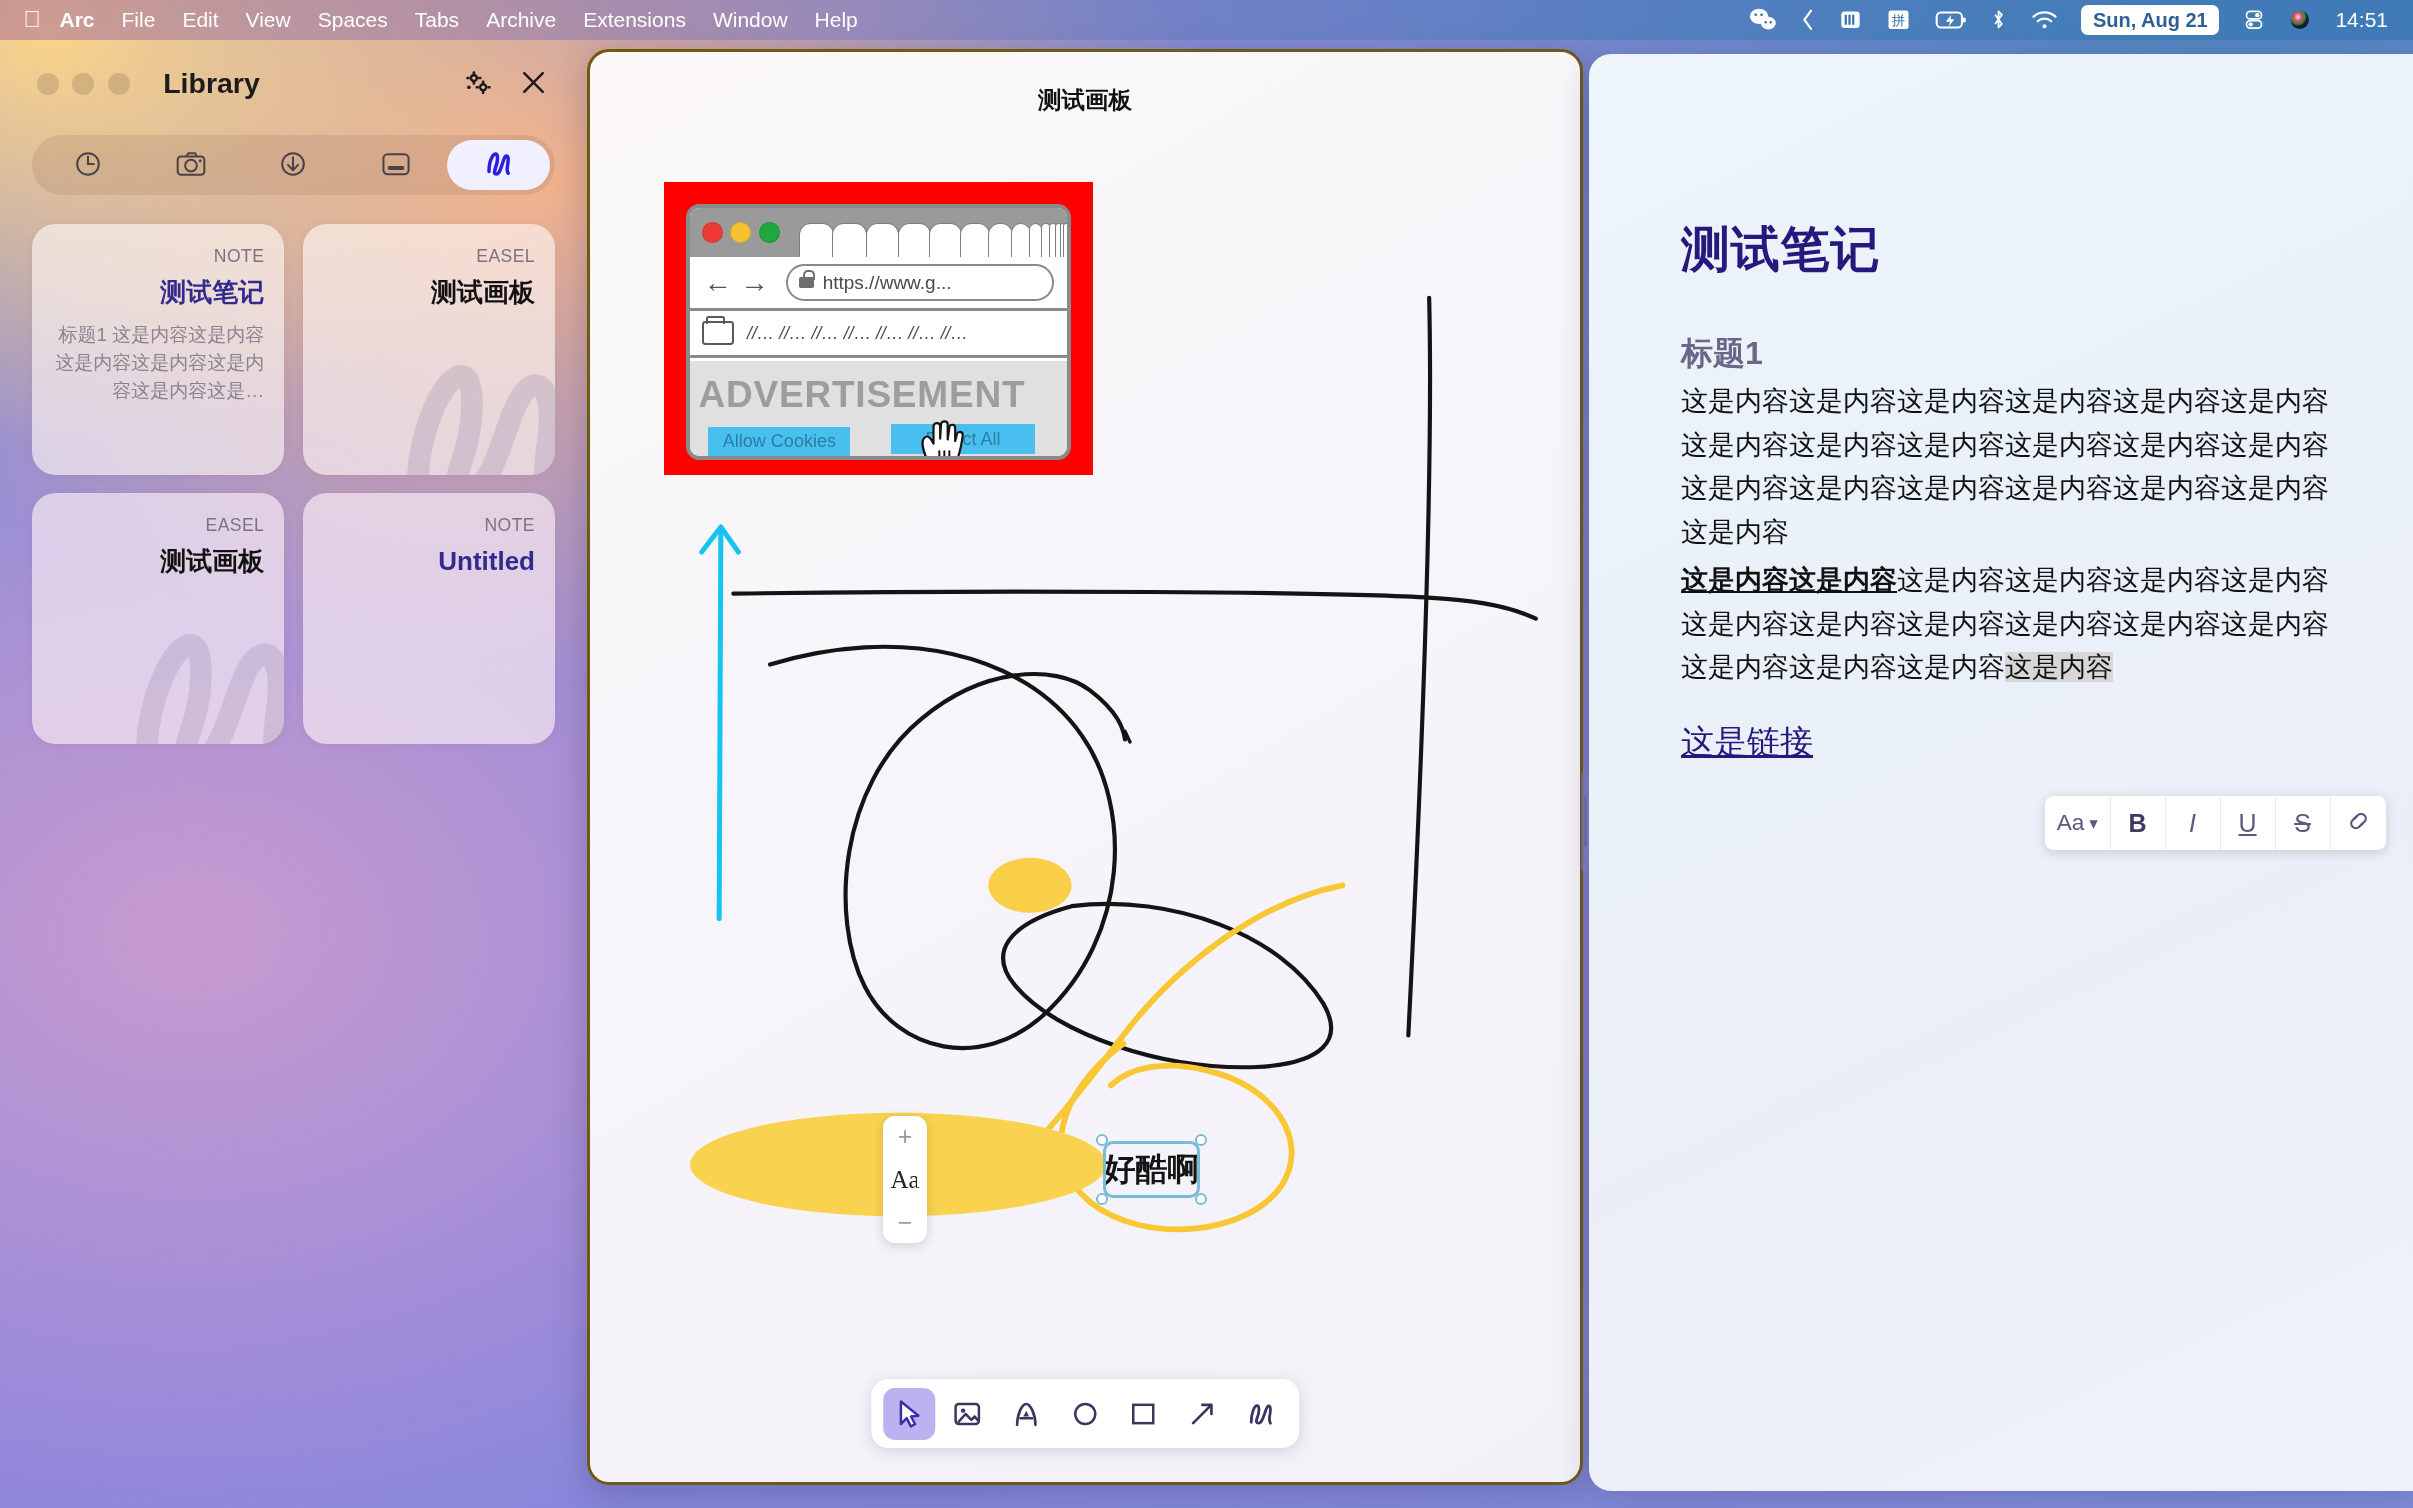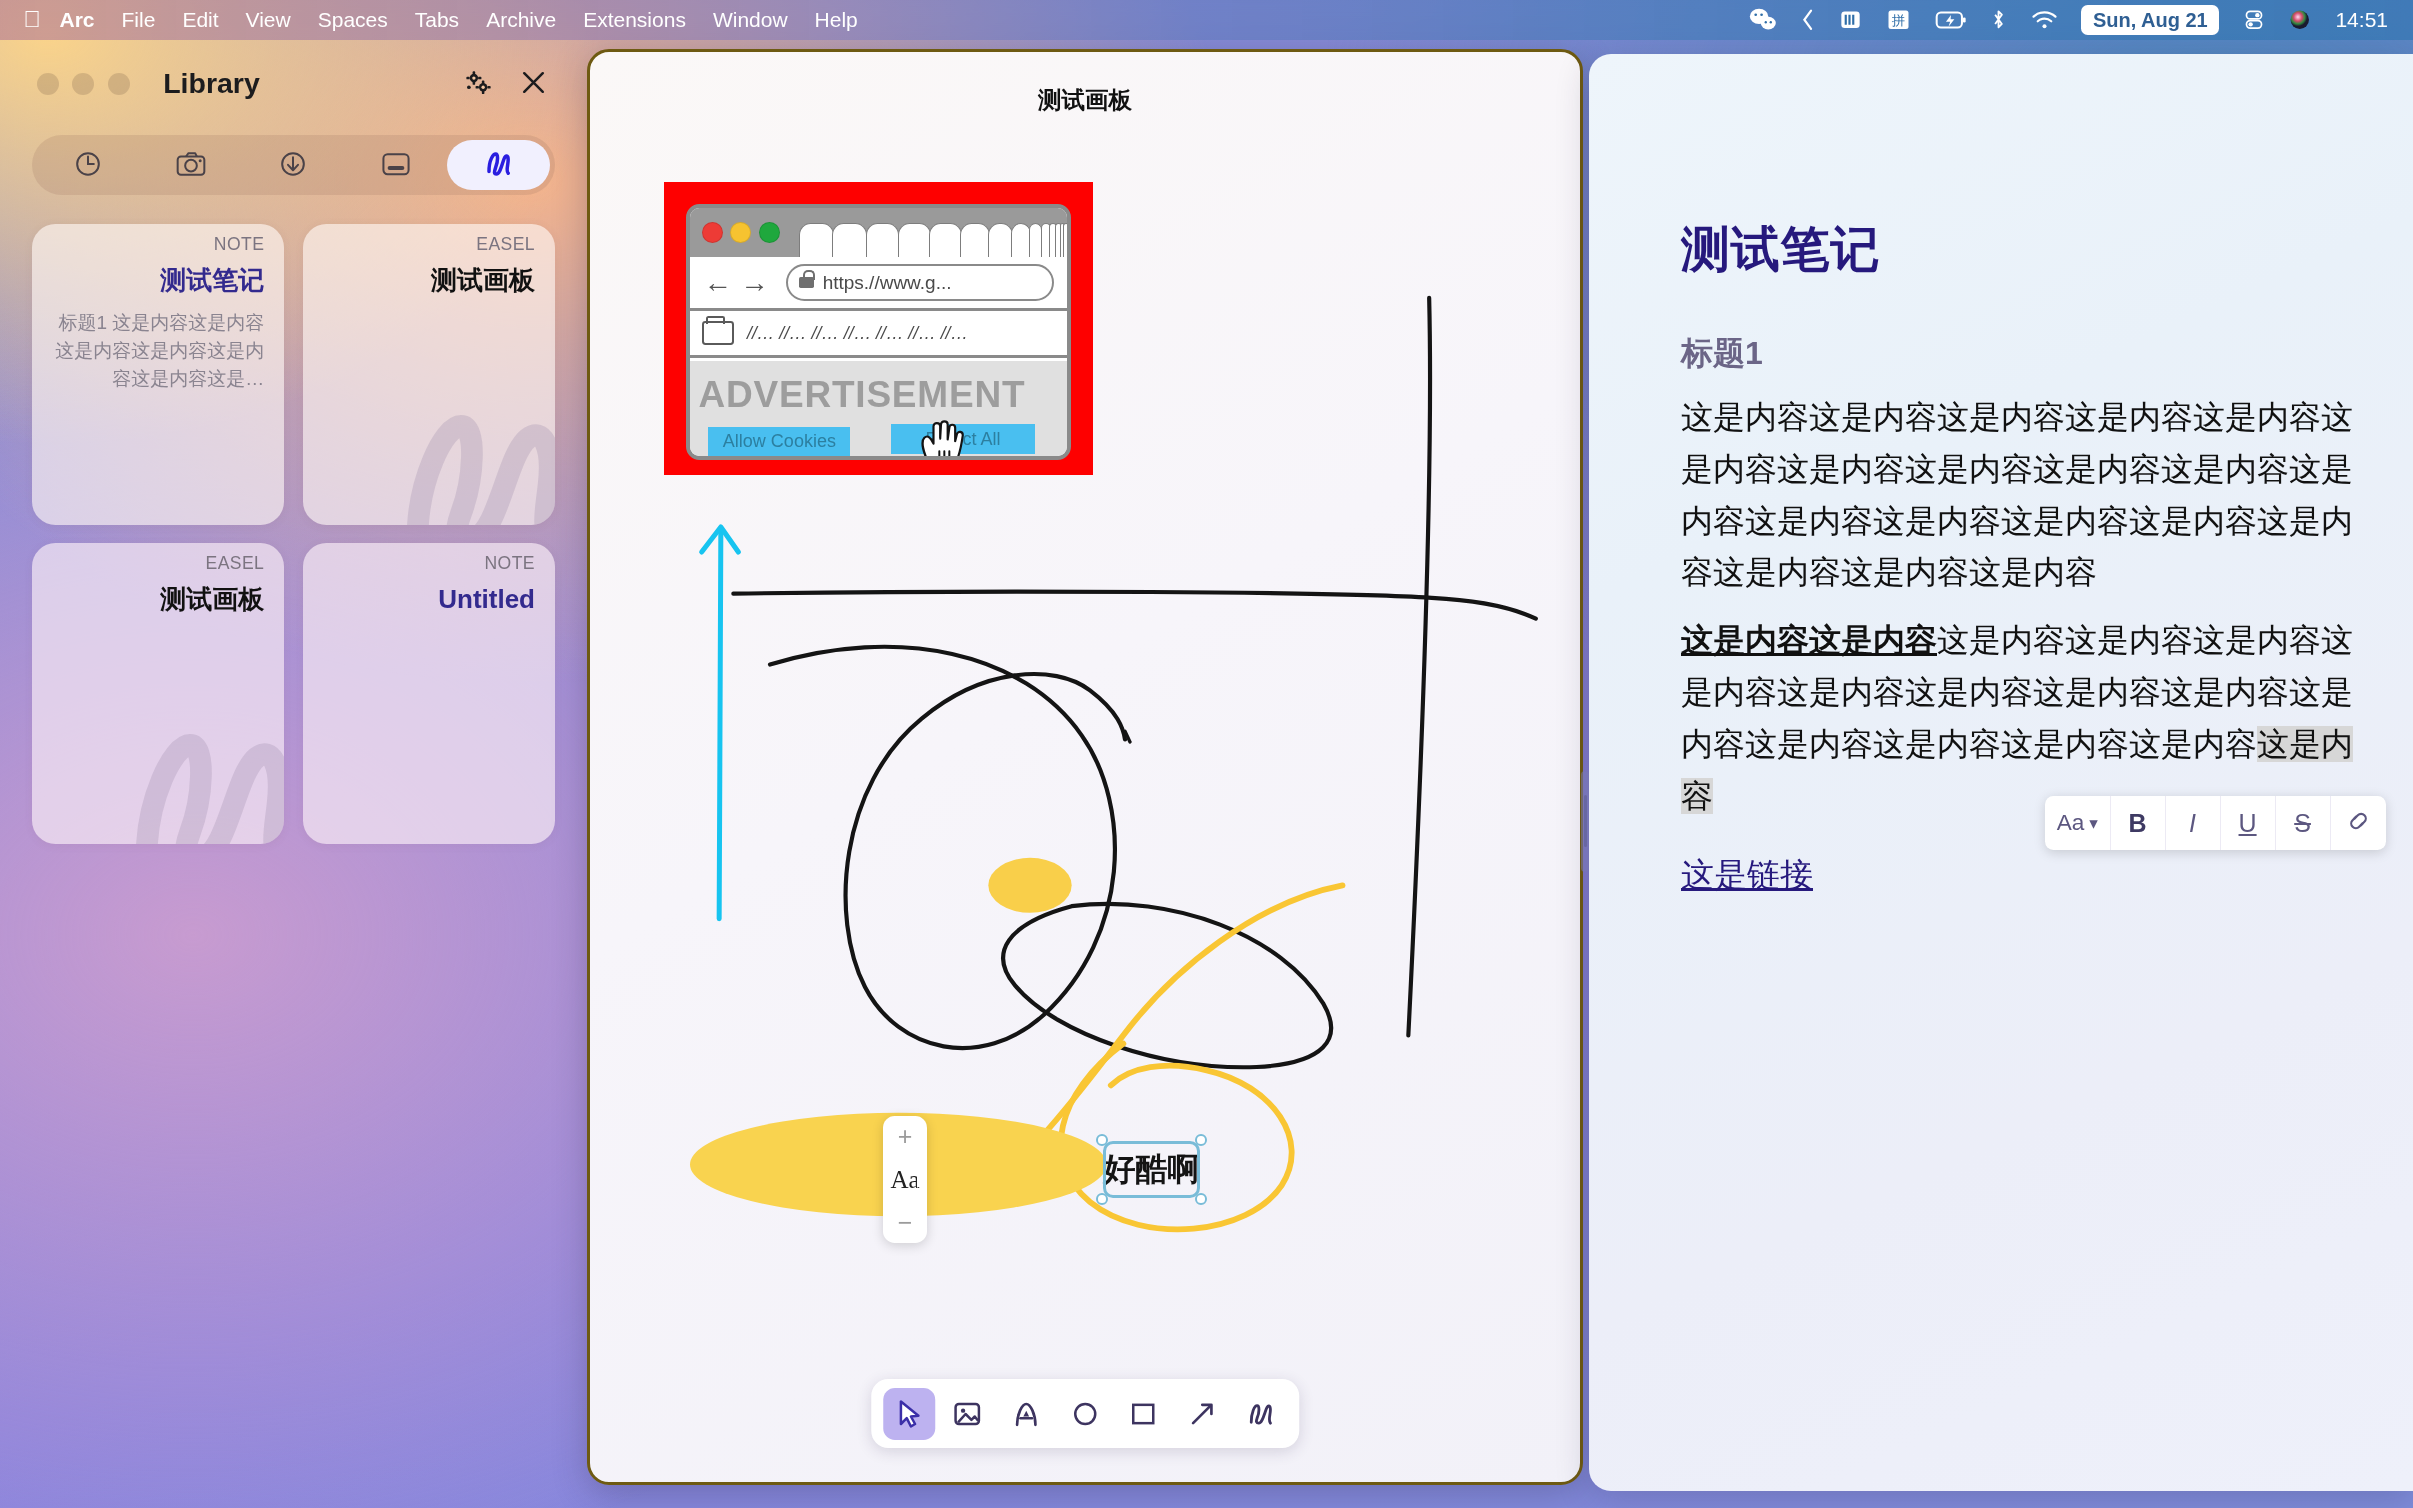--- a/index.html
+++ b/index.html
@@ -49,22 +49,22 @@
     margin-top:18.4px; height:60px; border-radius:30px;
     background:rgba(160,120,100,.22);
     display:flex; align-items:center; justify-content:space-between;
     padding:5px;
   }
   .seg{ flex:1; height:50px; display:flex; align-items:center; justify-content:center; border-radius:25px; }
   .seg.active{ background:#f1f0fe; }
 
   .cards{ margin-top:28.5px; display:grid; grid-template-columns:1fr 1fr; gap:18.4px; }
   .card{
-    height:301px; border-radius:23.5px; position:relative; overflow:hidden;
-    background:rgba(255,248,246,.62); padding:10px 20px;
+    height:251px; border-radius:23.5px; position:relative; overflow:hidden;
+    background:rgba(255,248,246,.62); padding:22px 20px;
     box-shadow:0 1.7px 8.4px rgba(120,80,90,.08);
   }
   .card .kind{ font-size:17.6px; color:#7b7480; letter-spacing:0.4px; }
   .card .ttl{ font-size:26px; font-weight:bold; margin-top:10px; line-height:1.2; }
   .card .ttl.purple{ color:#332a8e; }
   .card .ttl.dark{ color:#111; }
   .card .body{ font-size:19px; color:#8a8490; line-height:1.45; margin-top:13.4px; word-break:break-all; }
   .card .squiggle{ position:absolute; right:-15px; bottom:-25px; opacity:.28; }
   .card.second-row{ background:rgba(248,236,244,.68); }
 
@@ -132,21 +132,21 @@
   
   .note{
     position:absolute; left:1589px; top:54px; width:825px; height:1437px;
     background:linear-gradient(155deg,#eef5fb 0%,#e9f1f9 30%,#eceef8 70%,#eef0fa 100%);
     border-radius:22px 0 0 22px; overflow:hidden;
     box-shadow:0 8.4px 34px rgba(40,30,60,.2);
   }
   .note-inner{ padding:163px 59px 0 92px; }
   .note h1{ font-size:49px; font-weight:bold; color:#26197d; letter-spacing:0.8px; }
   .note h2{ font-size:32px; font-weight:bold; color:#6b6587; margin-top:49px; }
-  .note p{ font-size:32px; color:#111; line-height:1.62; margin-top:16px; word-break:break-all; }
+  .note p{ font-size:27px; color:#111; line-height:1.62; margin-top:4px; word-break:break-all; }
   .note .bu{ font-weight:bold; text-decoration:underline; }
   .note .hl{ background:#d7d7d7;font-family:Liberation Serif, serif; }
   .note a.link{ display:inline-block; font-size:33px; color:#26197d; text-decoration:underline; margin-top:30px; }
 
   .fmtbar{
     position:absolute; left:2045px; top:796px; height:54px;
     background:#fff; border-radius:8.4px; box-shadow:0 2.5px 11.7px rgba(0,0,0,.15);
     display:flex; align-items:center; z-index:30;
   }
   .fmt{ height:54px; min-width:55px; display:flex; align-items:center; justify-content:center;

